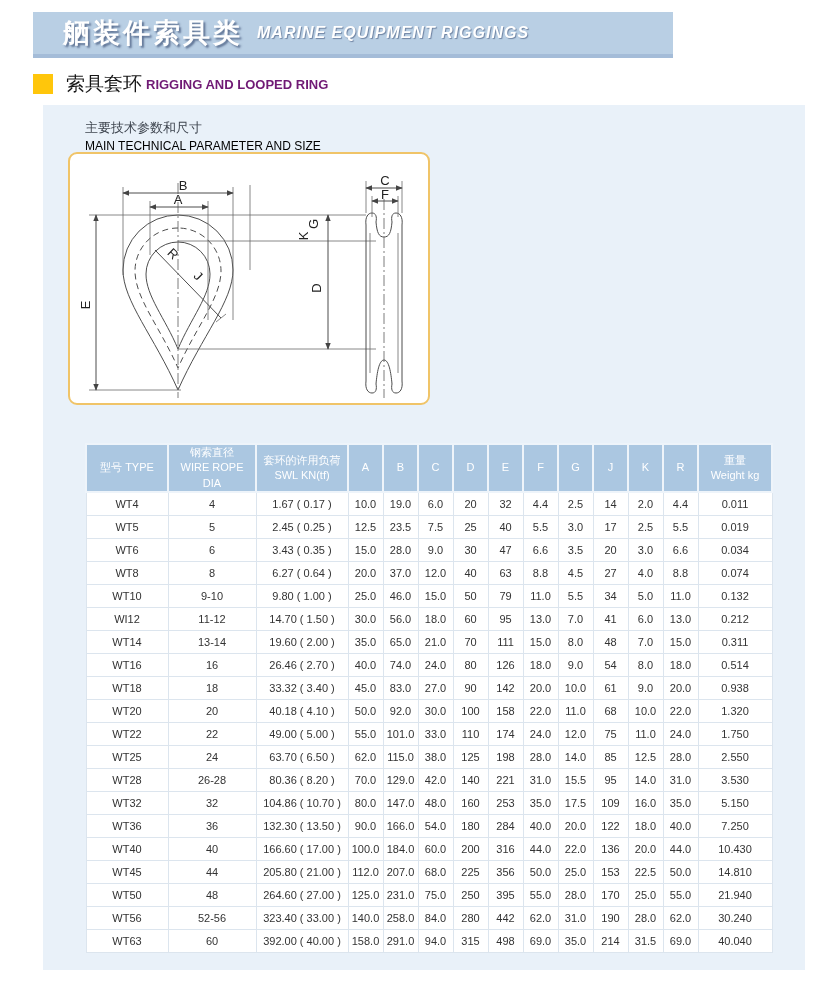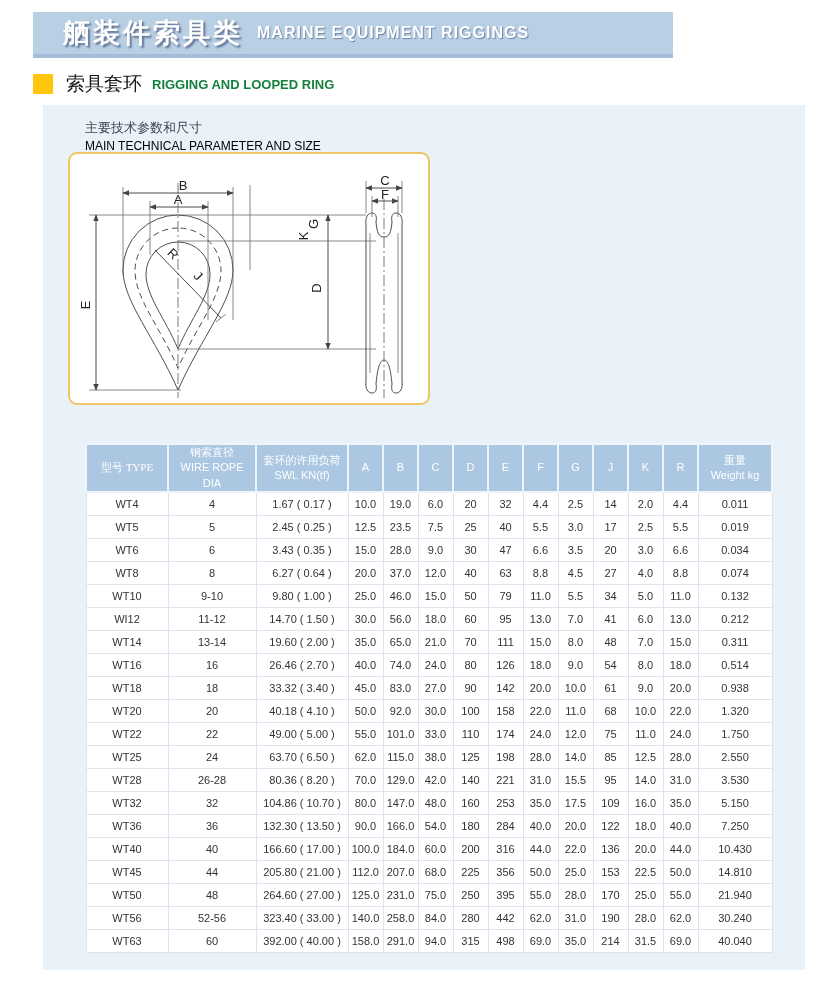--- a/index.html
+++ b/index.html
@@ -11,26 +11,26 @@
   html,body{background:#fff;}
   body{width:830px; height:1000px; font-family:"Liberation Sans",sans-serif; color:var(--ink); position:relative; overflow:hidden;}
   .page{position:absolute; left:0; top:0; width:830px; height:1000px; background:#fff;}
 
   .banner{position:absolute; left:33px; top:12px; width:640px; height:46px;
     background:var(--banner_bg); border-bottom:4px solid var(--banner_border);
     display:flex; align-items:center; padding-left:30px;}
   .banner-cn{font-size:27px; font-weight:bold; color:#fff; letter-spacing:3px;
     text-shadow:2px 2px 2px rgba(80,100,135,.85);}
   .banner-en{font-size:16px; font-weight:bold; color:#fff; margin-left:14px; letter-spacing:1px;
-    text-shadow:1px 1px 1px rgba(80,100,135,.7);}
+    text-shadow:1px 1px 1px rgba(80,100,135,.7);font-style:italic;}
 
   .section-row{position:absolute; left:33px; top:72px; height:24px; display:flex; align-items:center;}
   .bullet{width:20px; height:20px; background:var(--bullet); margin-right:13px;}
   .sec-cn{font-size:19px; font-weight:normal; color:#151515;}
-  .sec-en{font-size:13px; font-weight:bold; color:#15803d; margin-left:10px;}
+  .sec-en{font-size:13px; font-weight:bold; color:#701a75; margin-left:4px;}
 
   .panel{position:absolute; left:43px; top:105px; width:762px; height:865px; background:var(--panel_bg);padding-left:33px;}
   .param{position:absolute; left:42px; top:14px; line-height:1.45;}
   .param-cn{font-size:13px; color:#3f4650;}
   .param-en{font-size:12px; color:#000000;}
 
   .drawing-box{position:absolute; left:25px; top:47px; width:362px; height:253px;
     background:#fff; border:2px solid var(--box_border); border-radius:9px; overflow:hidden;}
   .drawing-box svg{display:block; margin:1px auto 0;}
   .dline{stroke:#4d4d4d; stroke-width:1; fill:none;}
@@ -39,21 +39,21 @@
   .dcl{stroke:#5a5a5a; stroke-width:0.8; fill:none; stroke-dasharray:11,3,2,3;}
   .dtext{font-family:"Liberation Sans",sans-serif; font-size:13px; fill:#222;}
 
   .standard{position:absolute; left:42px; top:315px; font-size:12px; color:#c2410c; letter-spacing:.5px;margin-top:38px;}
 
   .spec-table{position:absolute; left:42px; top:338px; width:688px;
     border-collapse:collapse; table-layout:fixed;}
   .spec-table th{background:var(--table_header_bg); color:var(--table_header_text);
     font-size:11px; font-weight:normal; height:47px; border:2px solid #eef4fa;
     text-align:center; vertical-align:middle; line-height:1.4; padding:0 1px;}
-  .spec-table th:nth-child(1){width:82px;font-family:Liberation Serif, serif;}
+  .spec-table th:nth-child(1){width:82px;}
   .spec-table th:nth-child(2){width:88px;}
   .spec-table th:nth-child(3){width:92px;}
   .spec-table th:nth-child(n+4):nth-child(-n+13){width:35px;}
   .spec-table td{background:#fff; border:1px solid var(--table_border); height:23px;
     font-size:11px; color:#333; text-align:center; vertical-align:middle; padding:1px 2px;
     white-space:nowrap; overflow:hidden;}
 </style>
 </head>
 <body>
 

